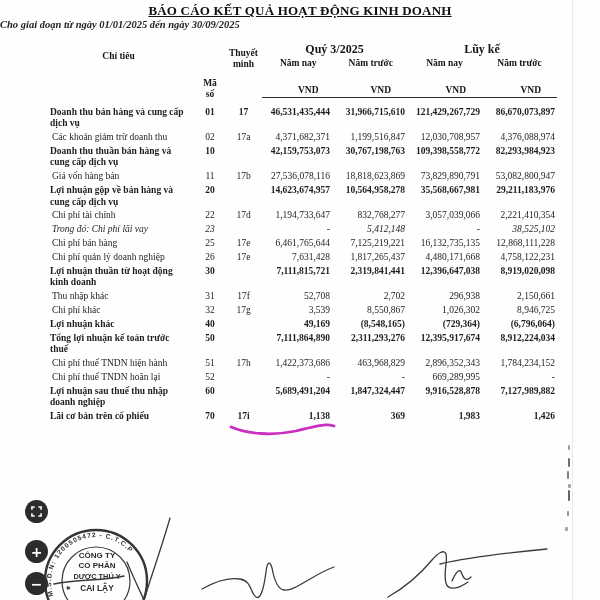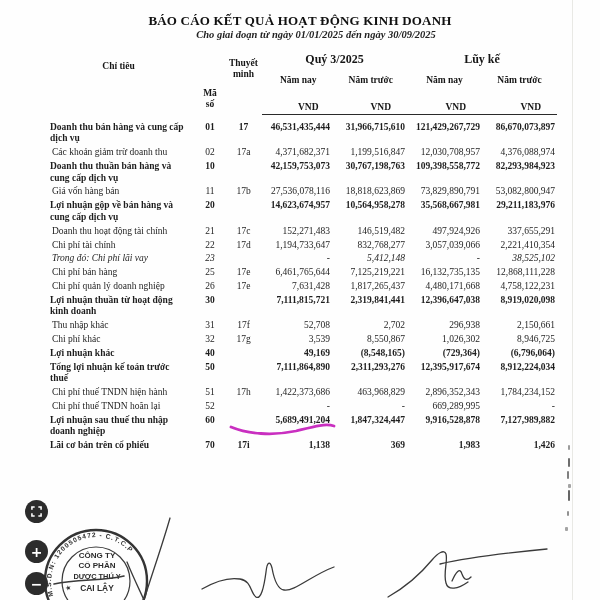--- a/index.html
+++ b/index.html
@@ -4,38 +4,38 @@
 <style>
   html,body{margin:0;padding:0;}
   body{
     width:600px;height:600px;position:relative;overflow:hidden;
     background:#fefefe;color:#1c1c1c;
     font-family:"Liberation Serif", serif;
   }
   .doc{position:relative;width:600px;height:600px;}
   .title{
     text-align:center;font-weight:bold;font-size:13px;
-    padding-top:13px;letter-spacing:.2px;color:#111;
+    padding-top:3px;letter-spacing:.2px;color:#111;text-decoration:underline;
   }
   .subtitle{
-    text-align:center;font-style:italic;font-weight:600;
-    font-size:10.5px;margin-top:0px;color:#222;margin-left:32px;
+    text-align:left;font-style:italic;font-weight:600;
+    font-size:10.5px;margin-top:0px;color:#222;
   }
   table.fin{
     margin:8px 0 0 42px;width:515px;
     border-collapse:collapse;table-layout:fixed;
   }
   table.fin th,table.fin td{margin:0;}
   thead th{font-weight:bold;font-size:9.5px;vertical-align:top;padding:0;color:#161616;}
   .h-item{padding-top:13px;text-align:center;}
   .h-code div,.h-note div{margin:10px auto 0;text-align:center;line-height:1.15;}
   .h-code div{width:20px;margin-top:40px;}
   .h-note div{width:36px;}
   .grp-title{text-align:center;padding-top:4px;font-size:12px;}
-  .grp-cols{display:flex;margin-top:8px;}
+  .grp-cols{display:flex;margin-top:1px;}
   .grp-cols span{flex:1;text-align:center;font-size:9.5px;}
   .grp-vnd{display:flex;border-bottom:1.4px solid #2a2a2a;padding:5px 0 2px;}
   .grp-vnd span{flex:1;text-align:right;padding-right:16px;font-size:9.5px;margin-top:12px;}
   tbody td{font-size:9.5px;line-height:1.2;padding:1.5px 0 1px;vertical-align:top;color:#1d1d1d;}
   tbody tr:first-child td{padding-top:7px;}
   .c-name{padding-left:10px;padding-right:8px;}
   .c-code,.c-note{text-align:center;}
   .c-num{text-align:right;padding-right:2px;}
   tr.bold{font-weight:bold;}
   tr.bold .c-name{padding-left:8px;}
@@ -149,29 +149,20 @@
         <tr class="bold">
           <td class="c-name">Lợi nhuận gộp về bán hàng và cung cấp dịch vụ</td>
           <td class="c-code">20</td>
           <td class="c-note"></td>
           <td class="c-num">14,623,674,957</td>
           <td class="c-num">10,564,958,278</td>
           <td class="c-num">35,568,667,981</td>
           <td class="c-num">29,211,183,976</td>
         </tr>
         <tr>
-          <td class="c-name">Doanh thu hoạt động tài chính</td>
-          <td class="c-code">21</td>
-          <td class="c-note">17c</td>
-          <td class="c-num">152,271,483</td>
-          <td class="c-num">146,519,482</td>
-          <td class="c-num">497,924,926</td>
-          <td class="c-num">337,655,291</td>
-        </tr>
-        <tr>
           <td class="c-name">Chi phí tài chính</td>
           <td class="c-code">22</td>
           <td class="c-note">17d</td>
           <td class="c-num">1,194,733,647</td>
           <td class="c-num">832,768,277</td>
           <td class="c-num">3,057,039,066</td>
           <td class="c-num">2,221,410,354</td>
         </tr>
         <tr class="italic">
           <td class="c-name">Trong đó: Chi phí lãi vay</td>

